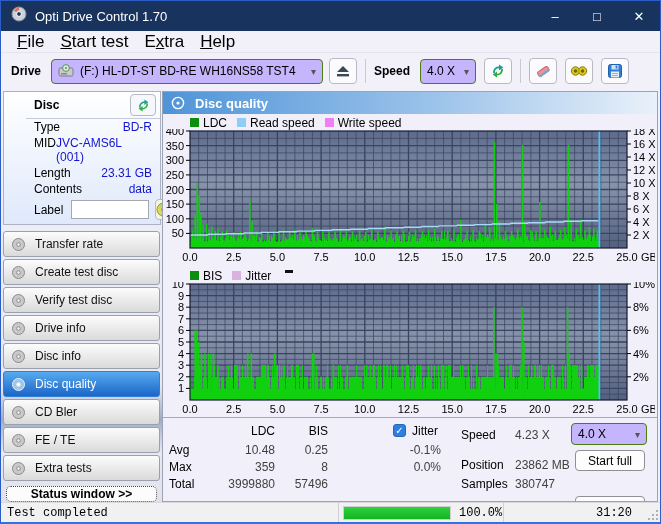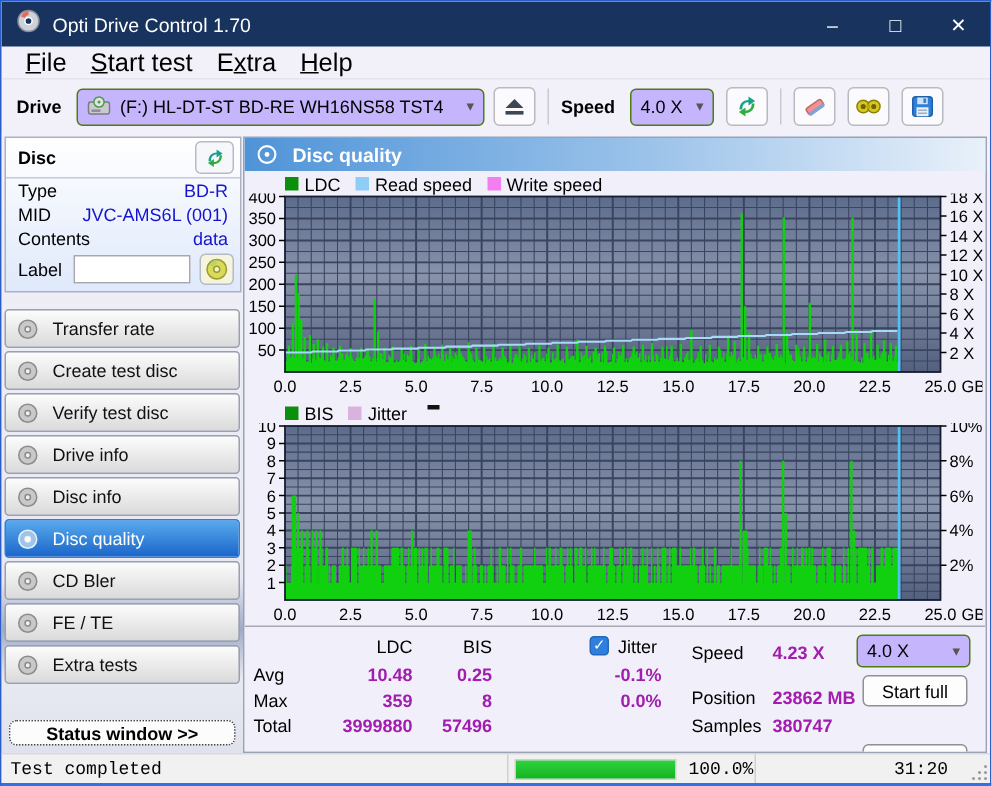--- a/index.html
+++ b/index.html
@@ -30,21 +30,21 @@
   .tb-btn { width:28px; height:26px; border:1px solid #b9b9c2; border-radius:4px; background:#fbfafd;
             display:flex; align-items:center; justify-content:center; margin-left:8px; }
   .tb-sep { width:1px; height:24px; background:#c9c9d2; margin:0 8px; }
 
   
   .body { flex:1 1 auto; display:flex; overflow:hidden; }
 
   
   .sidebar { width:161px; flex:0 0 auto; display:flex; flex-direction:column;
              background:linear-gradient(#f2f1fa 0%,#e7e8f1 72%,#9fabc7 80%,#e8eaf2 88%,#dfe2ec 100%); }
-  .disc-panel { margin:2px 1px 5px 2px; border:1px solid #aab2c4; background:linear-gradient(#ffffff,#dfe9fb); font-size:12px; }
+  .disc-panel { margin:2px 1px 0 2px; border:1px solid #aab2c4; background:linear-gradient(#ffffff,#dfe9fb); font-size:12px;padding-left:22px; }
   .disc-head { display:flex; align-items:center; padding:2px 4px 2px 8px; border-bottom:1px solid #c2cadb; }
   .disc-head .dh-title { font-weight:bold; }
   .disc-head .refresh-btn { margin-left:auto; width:26px; height:22px; border:1px solid #b4bac6; border-radius:4px;
                             background:#f6f7fb; display:flex; align-items:center; justify-content:center; }
   .info-row { display:flex; padding:1px 8px; }
   .info-row .iv { margin-left:auto; color:#1414cf; }
   .label-row { display:flex; align-items:center; padding:2px 4px 4px 8px; }
   .label-row input { width:78px; height:19px; border:1px solid #a7a7b2; margin-left:8px; font-size:12px; padding:0 3px; }
   .disc-btn { margin-left:6px; width:24px; height:21px; border:1px solid #b4bac6; border-radius:4px; background:#f4f5dc;
               display:flex; align-items:center; justify-content:center; }
@@ -65,21 +65,21 @@
   .panel-header .ph-icon { margin-right:10px; display:flex; }
   .legend { display:flex; align-items:center; font-size:12px; margin:2px 0 0 27px; height:13px; }
   .legend .sw { width:9px; height:9px; display:inline-block; margin-right:4px; }
   .legend .lg-label { margin-right:10px; }
   .legend .jmark { width:8px; height:3px; background:#111; margin:-8px 0 0 4px; }
   .chart-mount { line-height:0; }
 
   
   .stats { position:relative; flex:1 1 auto; border-top:1px solid #a9a9b2; background:#f1f0fa; font-size:12px; }
   .stats .cell { position:absolute; white-space:nowrap; }
-  .stats .num { color:#a21caf; text-align:right;font-weight:bold; }
+  .stats .num { color:#404040; text-align:right; }
   .stats .hdr { font-weight:normal; color:#000; text-align:right; }
   .checkbox { position:absolute; width:13px; height:13px; background:#2f7fe0; border:1px solid #2668b8; border-radius:3px;
               color:#fff; font-size:10px; line-height:12px; text-align:center; }
   .mini-combo { position:absolute; width:76px; height:22px; }
   .push-btn { position:absolute; width:70px; height:21px; background:#fdfdfd; border:1px solid #8f8f96; border-radius:4px;
               font-size:12px; display:flex; align-items:center; justify-content:center; }
 
   
   .statusbar { height:20px; flex:0 0 auto; background:#f1f1f1; border-top:1px solid #d9d9de; display:flex;
                align-items:center; font-size:12px;font-family:Liberation Mono, monospace; }
@@ -194,20 +194,24 @@
               </svg>
           </span>
         </div>
         <div class="info-row">
           <span>Type</span>
           <span class="iv">BD-R</span>
         </div>
         <div class="info-row">
           <span>MID</span>
           <span class="iv">JVC-AMS6L (001)</span>
+        </div>
+        <div class="info-row">
+          <span>Length</span>
+          <span class="iv">23.31 GB</span>
         </div>
         <div class="info-row">
           <span>Contents</span>
           <span class="iv">data</span>
         </div>
         <div class="label-row">
           <span>Label</span>
           <input value="" style="">
           <span class="disc-btn">
             <svg width="15" height="15">

